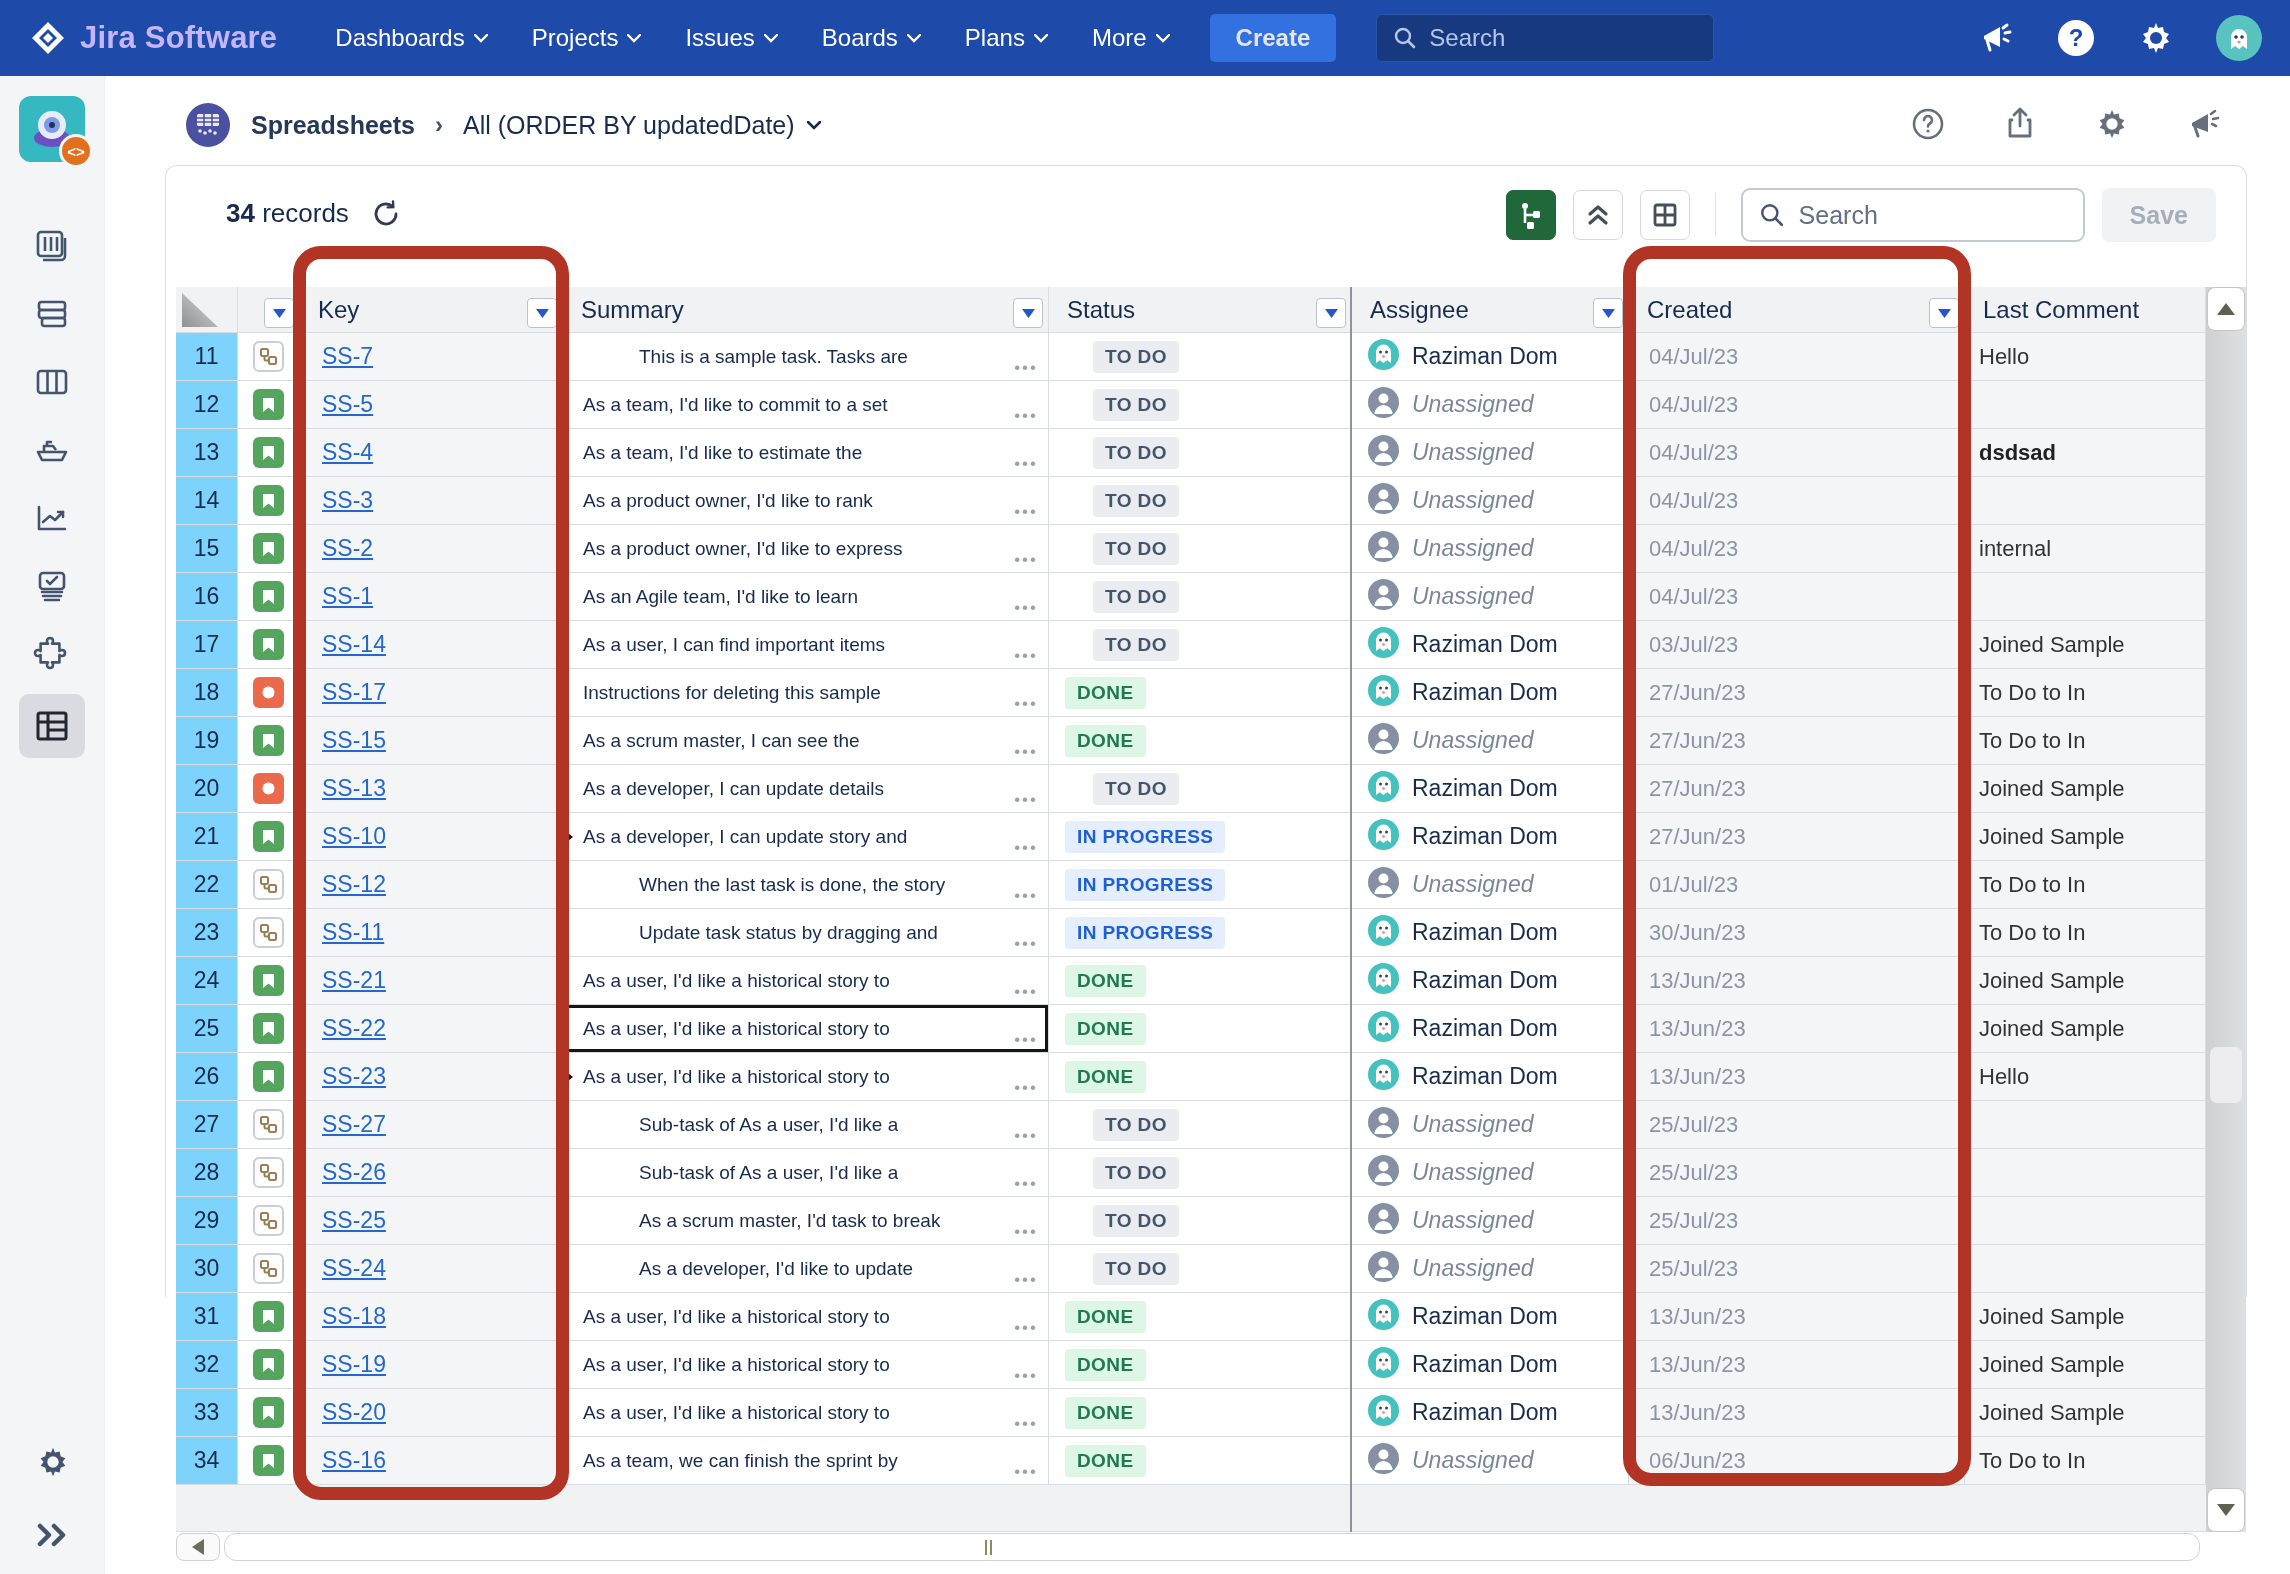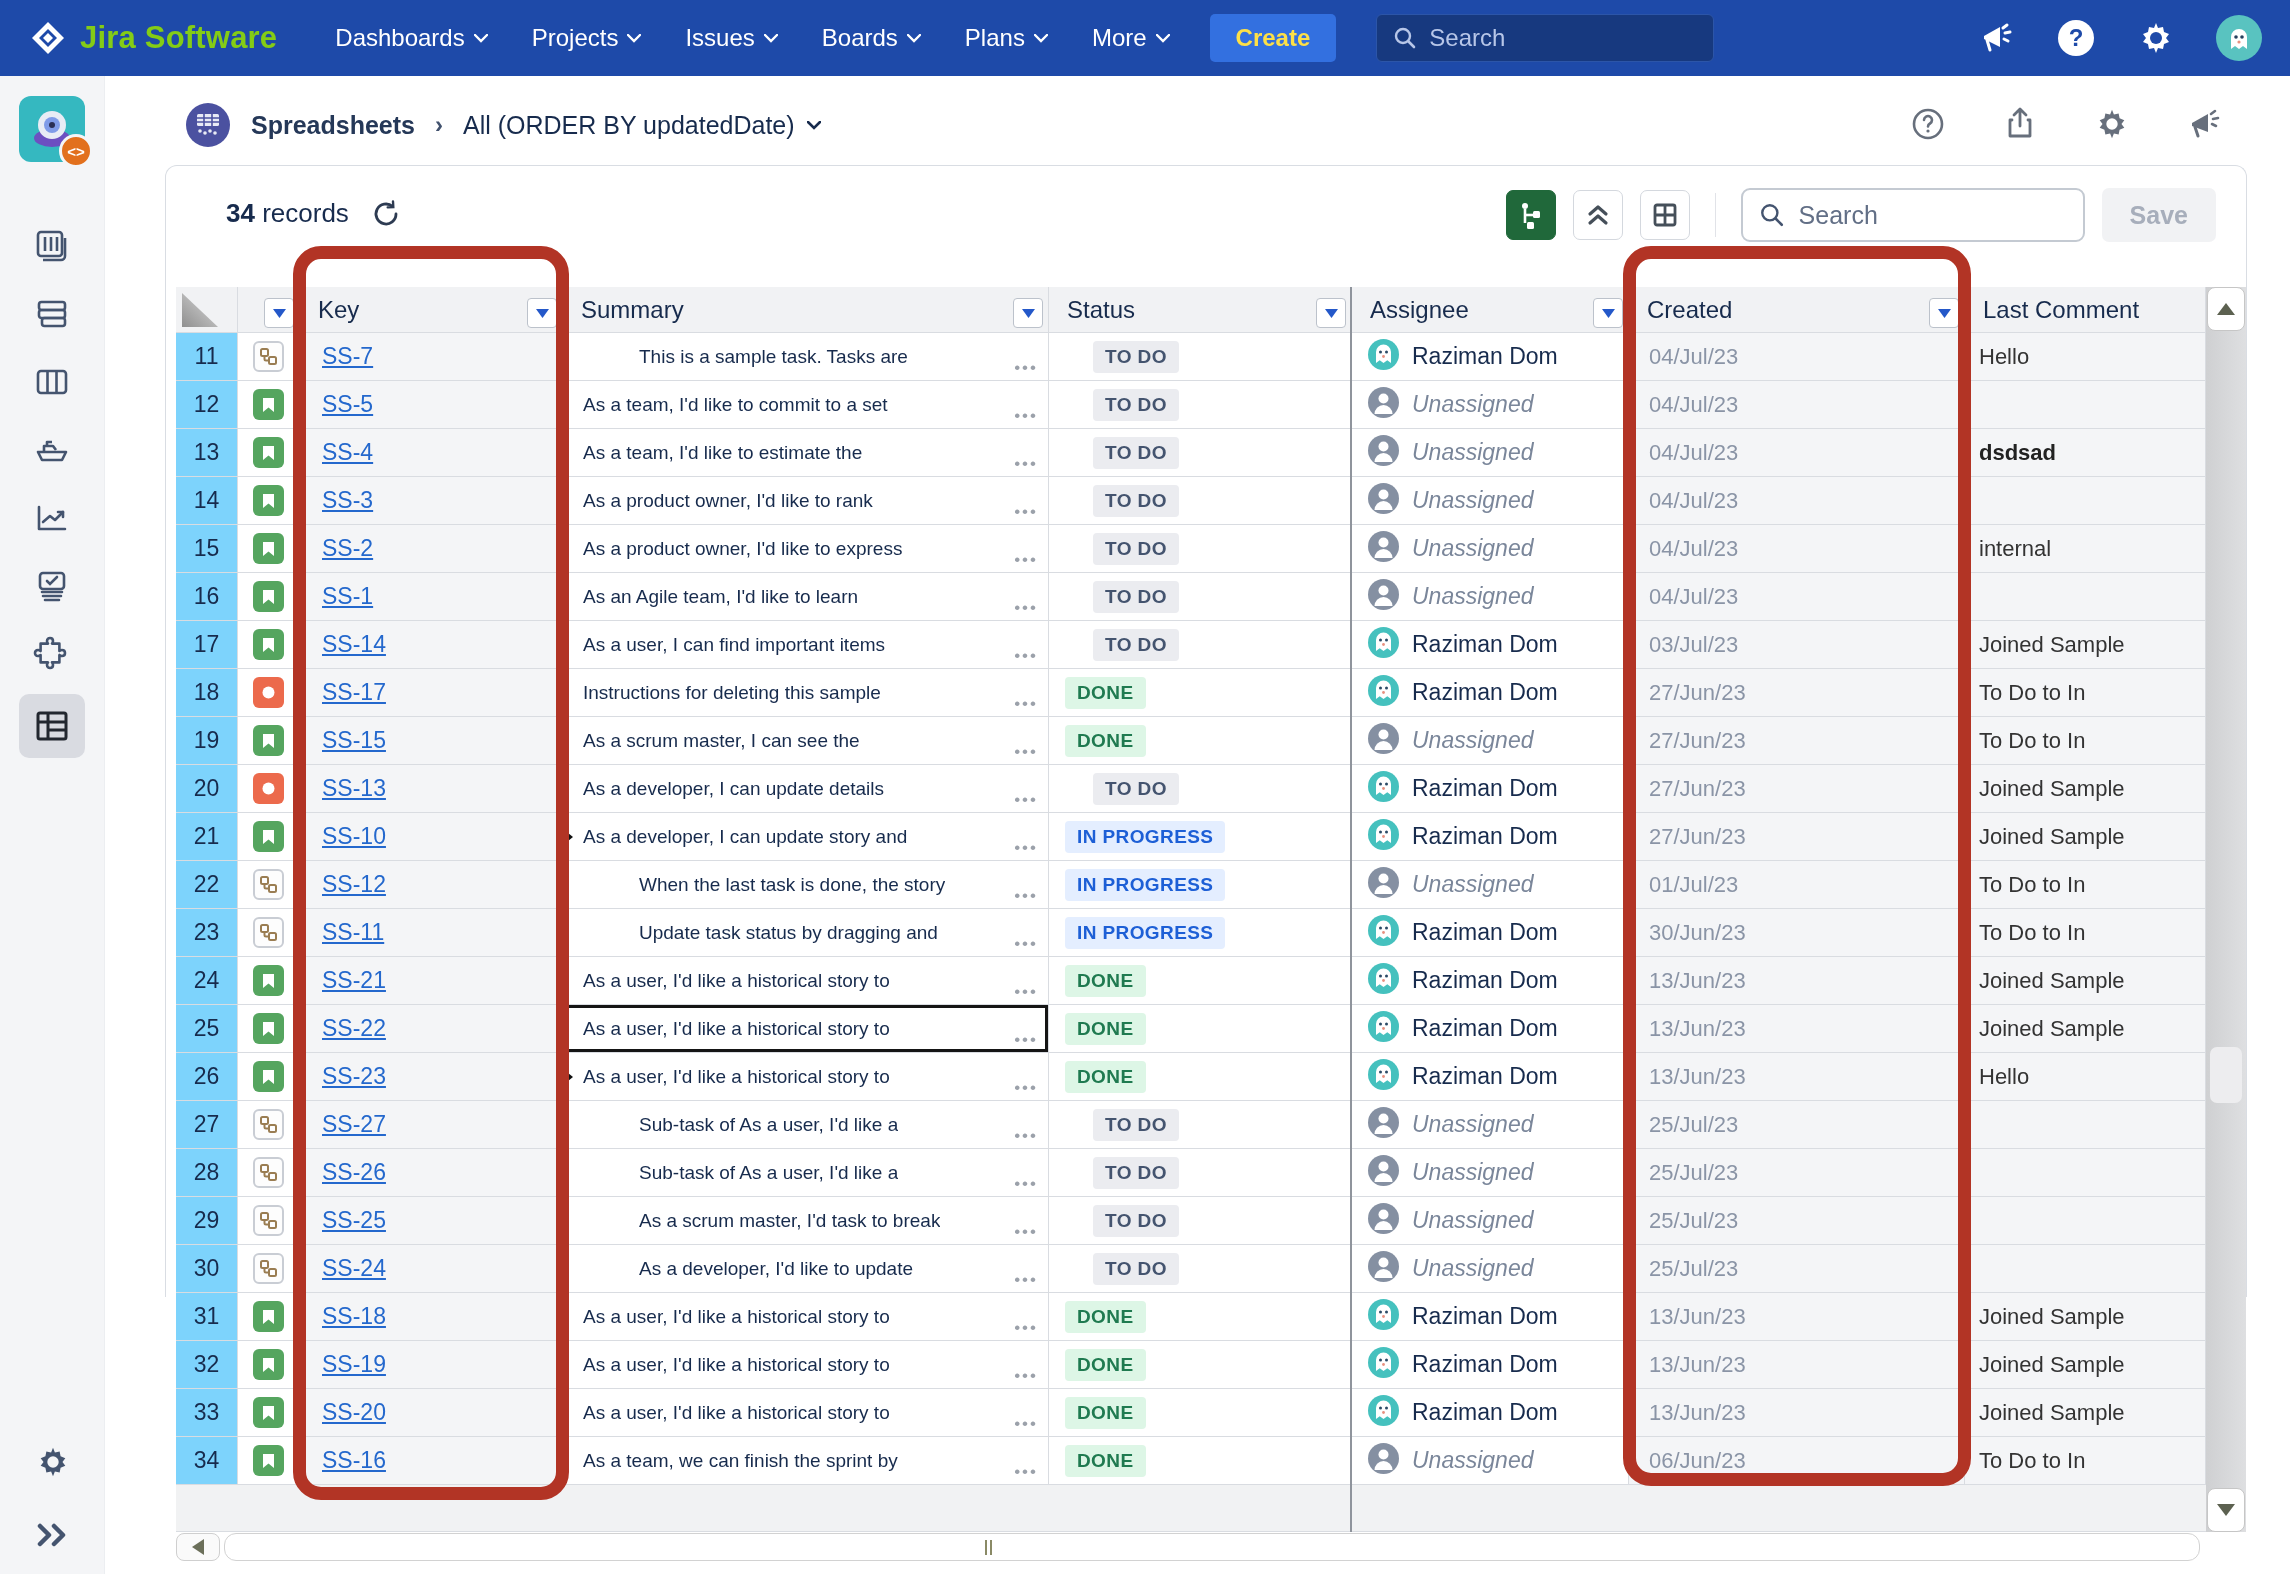--- a/index.html
+++ b/index.html
@@ -4,25 +4,25 @@
 <style>
   * { box-sizing: border-box; margin: 0; padding: 0; }
   html,body { width:2290px; height:1574px; overflow:hidden; }
   body { font-family:"Liberation Sans","DejaVu Sans",sans-serif; background:#fff; color:#172b4d; }
   .app { position:relative; width:2290px; height:1574px; background:#fff; }
 
   
   .navbar { position:absolute; top:0; left:0; width:2290px; height:76px; background:#1e4aa9;
             display:flex; align-items:center; padding:0 28px 0 30px; }
   .logo { display:flex; align-items:center; gap:14px; }
-  .logo-text { color:#84cc16; font-size:31px; font-weight:700; letter-spacing:.2px; }
+  .logo-text { color:#c4b5fd; font-size:31px; font-weight:700; letter-spacing:.2px; }
   .nav-menus { display:flex; align-items:center; gap:44px; margin-left:58px; }
   .nav-item { display:flex; align-items:center; gap:9px; color:#ffffff; font-size:24px; font-weight:500; cursor:pointer; }
   .chev { width:14px; height:9px; }
-  .create-btn { margin-left:40px; background:#3370e0; color:#fde047; font-size:24px; font-weight:600;
+  .create-btn { margin-left:40px; background:#3370e0; color:#e5e5e5; font-size:24px; font-weight:600;
                 padding:10px 26px; border-radius:5px; border:none; cursor:pointer; }
   .nav-search { margin-left:40px; width:338px; height:48px; background:#17397f; border:1px solid #2c55a8;
                 border-radius:6px; display:flex; align-items:center; padding:0 16px; gap:12px; }
   .nav-search input { background:transparent; border:none; outline:none; color:#cdd9f3; font-size:24px; width:240px;
                       font-family:inherit; }
   .nav-search input::placeholder { color:#b7c6e8; }
   .nav-icons { margin-left:auto; display:flex; align-items:center; gap:40px; }
   .nav-ic { width:40px; height:40px; display:flex; align-items:center; justify-content:center; cursor:pointer; }
   .avatar-top { width:46px; height:46px; border-radius:50%; background:#59c3c0; display:flex; align-items:center; justify-content:center; }
 

